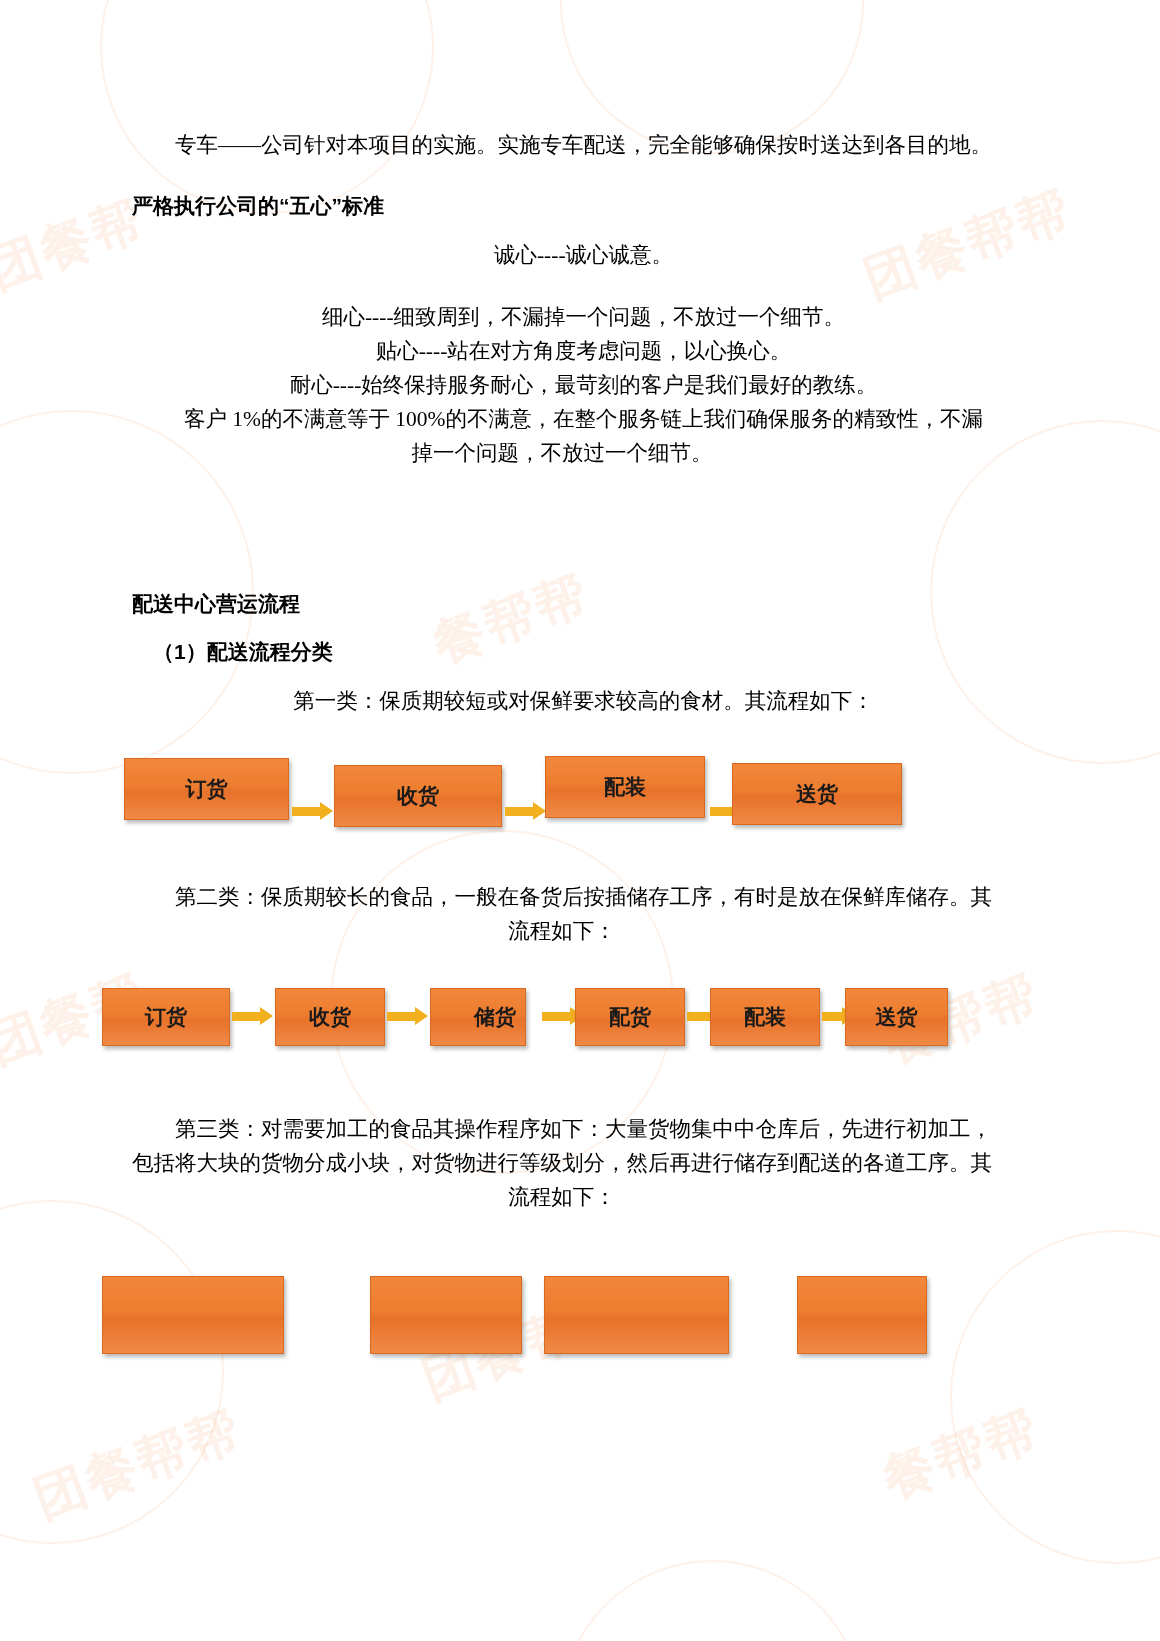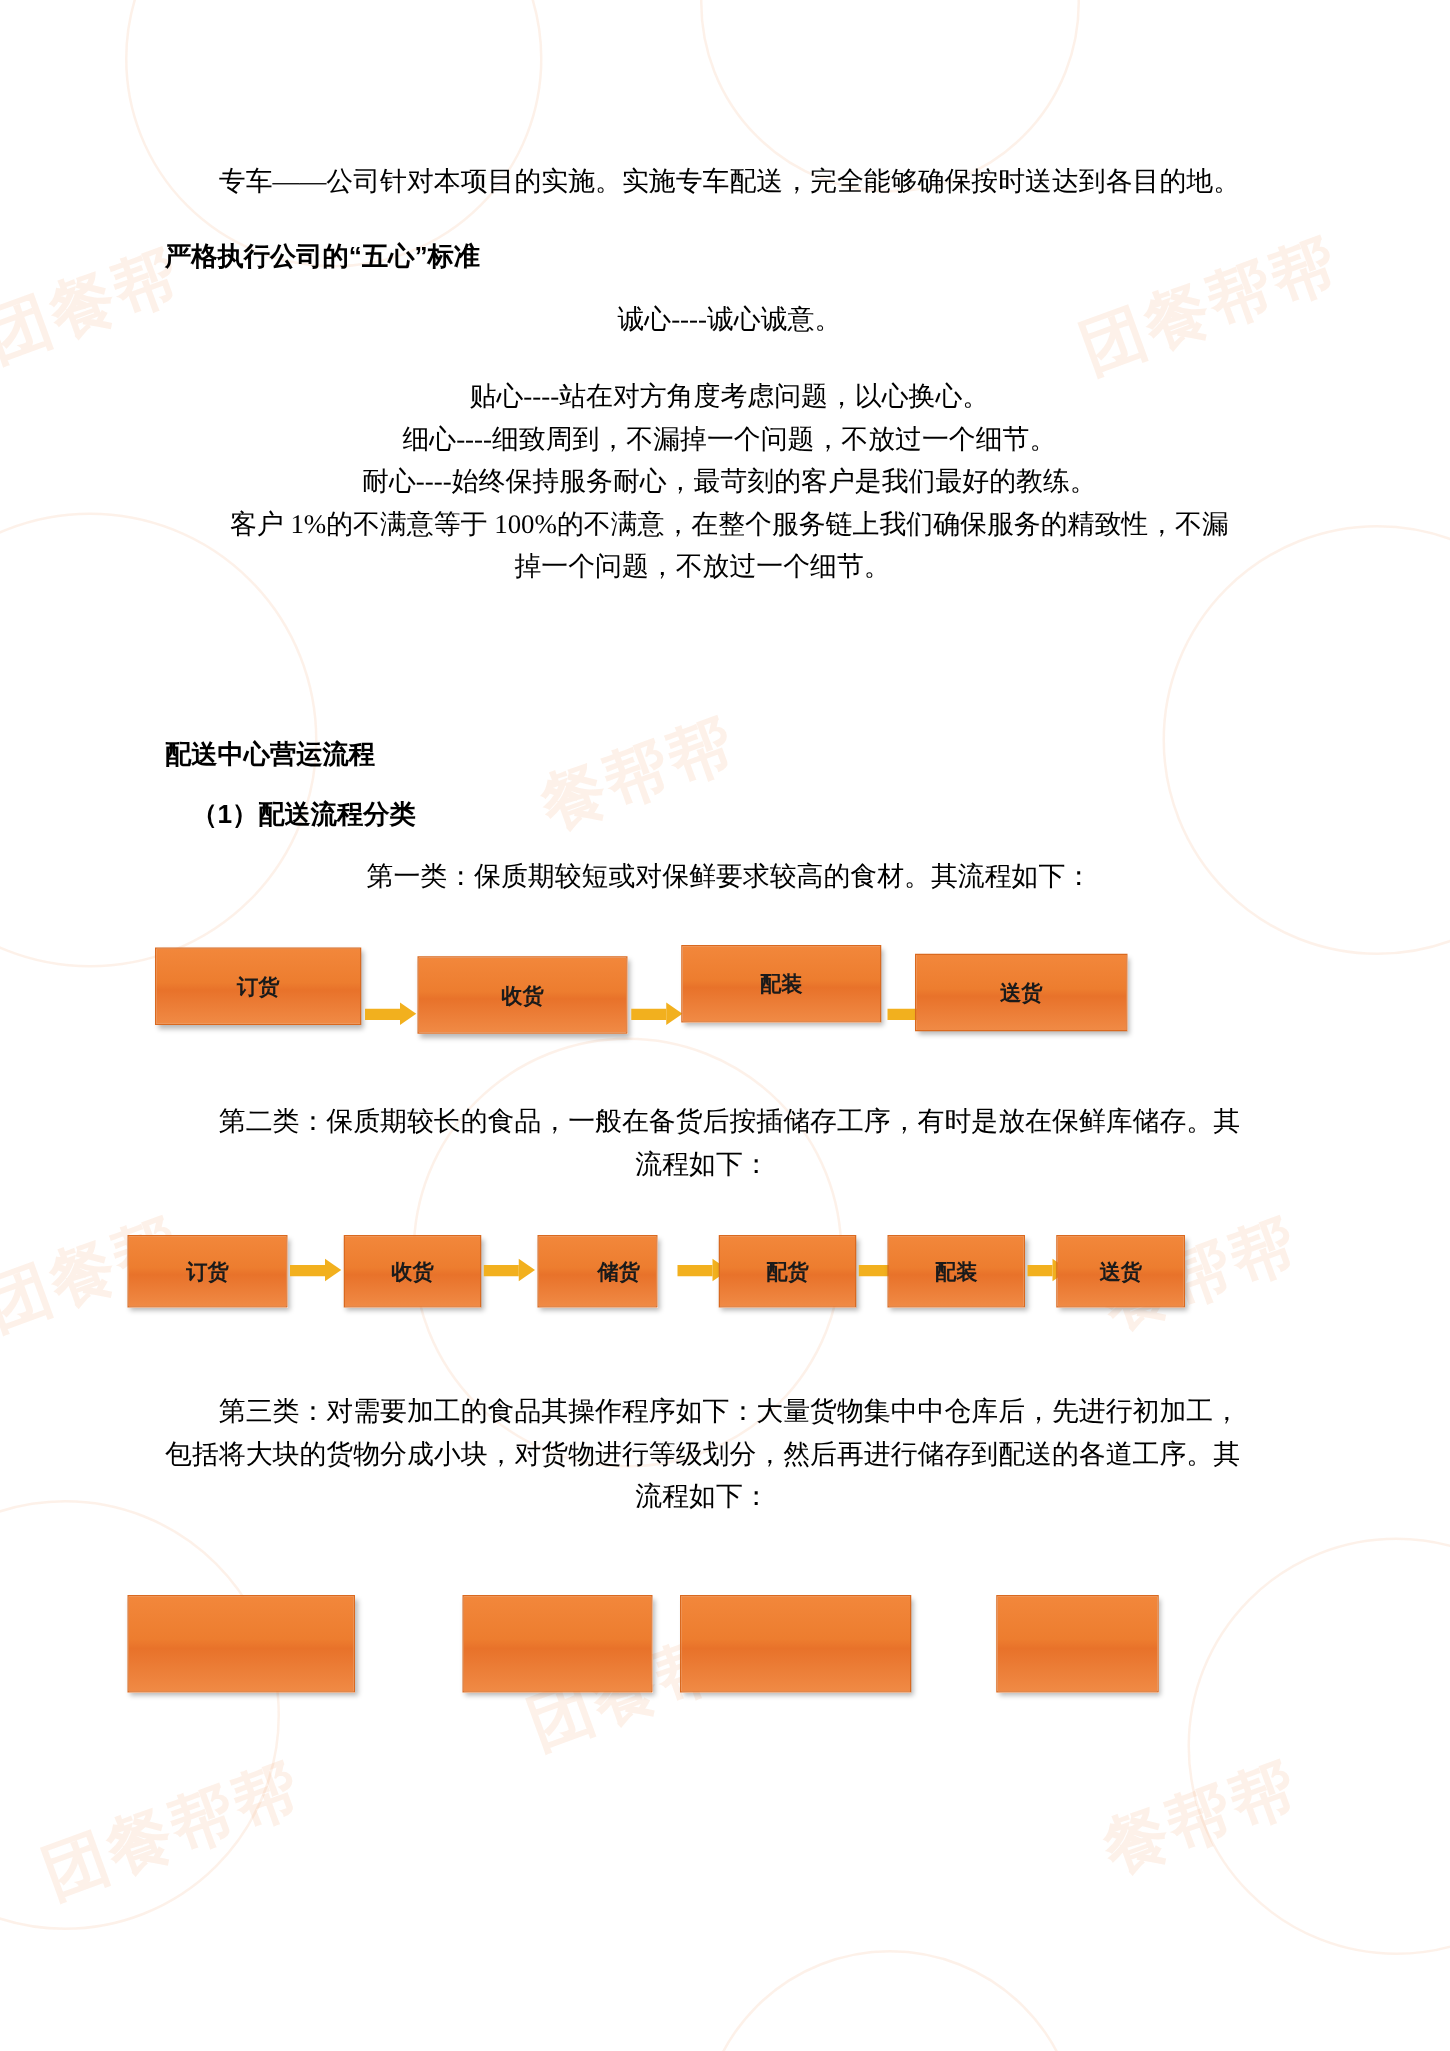--- a/index.html
+++ b/index.html
@@ -77,21 +77,21 @@
   .spacer-xl { height: 74px; }
   .flow-box {
     background: linear-gradient(180deg, #F2873B 0%, #ED7D2F 45%, #E8722A 55%, #F08A45 100%);
     border: 1px solid #D9691F;
     box-shadow: 2px 3px 4px rgba(0,0,0,0.28);
     display: flex;
     align-items: center;
     justify-content: center;
     font-family: "Liberation Sans", sans-serif;
     font-weight: bold;
-    font-size: 17px;
+    font-size: 21px;
     color: #1a1a1a;
     box-sizing: border-box;
   }
   .arrow {
     display: flex;
     align-items: center;
     position: relative;
   }
   .arrow-body {
     height: 9px;
@@ -152,22 +152,22 @@
 
     <p class="indent">专车——公司针对本项目的实施。实施专车配送，完全能够确保按时送达到各目的地。</p>
 
     <div class="spacer-md"></div>
     <p class="h-bold">严格执行公司的“五心”标准</p>
 
     <div class="spacer-sm"></div>
     <p class="indent">诚心----诚心诚意。</p>
 
     <div class="spacer-md"></div>
+    <p class="indent">细心----细致周到，不漏掉一个问题，不放过一个细节。</p>
     <p class="indent">贴心----站在对方角度考虑问题，以心换心。</p>
-    <p class="indent">细心----细致周到，不漏掉一个问题，不放过一个细节。</p>
     <p class="indent">耐心----始终保持服务耐心，最苛刻的客户是我们最好的教练。</p>
     <p class="indent">客户 1%的不满意等于 100%的不满意，在整个服务链上我们确保服务的精致性，不漏掉一个问题，不放过一个细节。</p>
 
     <div class="spacer-xl"></div>
     <div style="height:44px;"></div>
     <p class="h-bold">配送中心营运流程</p>
 
     <div class="spacer-sm"></div>
     <p class="h-bold" style="text-indent:21px;">（1）配送流程分类</p>
 

